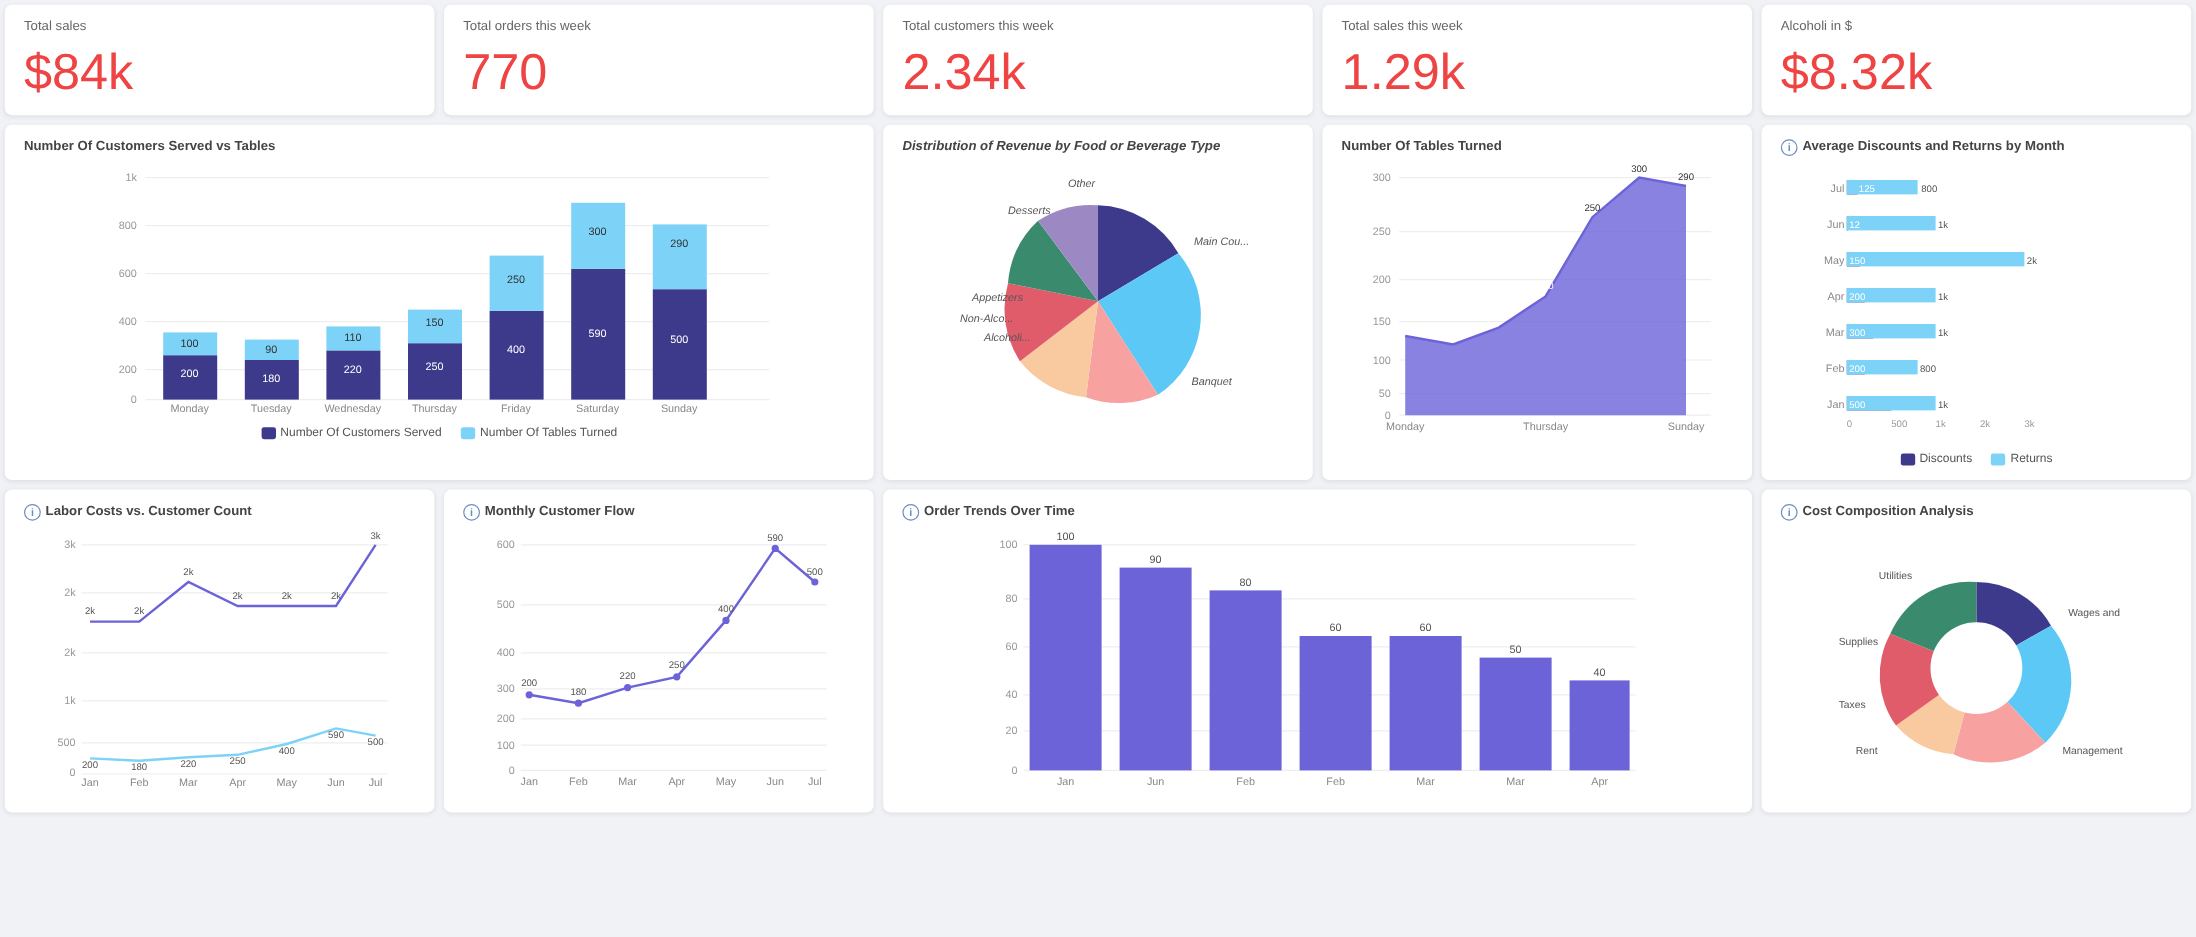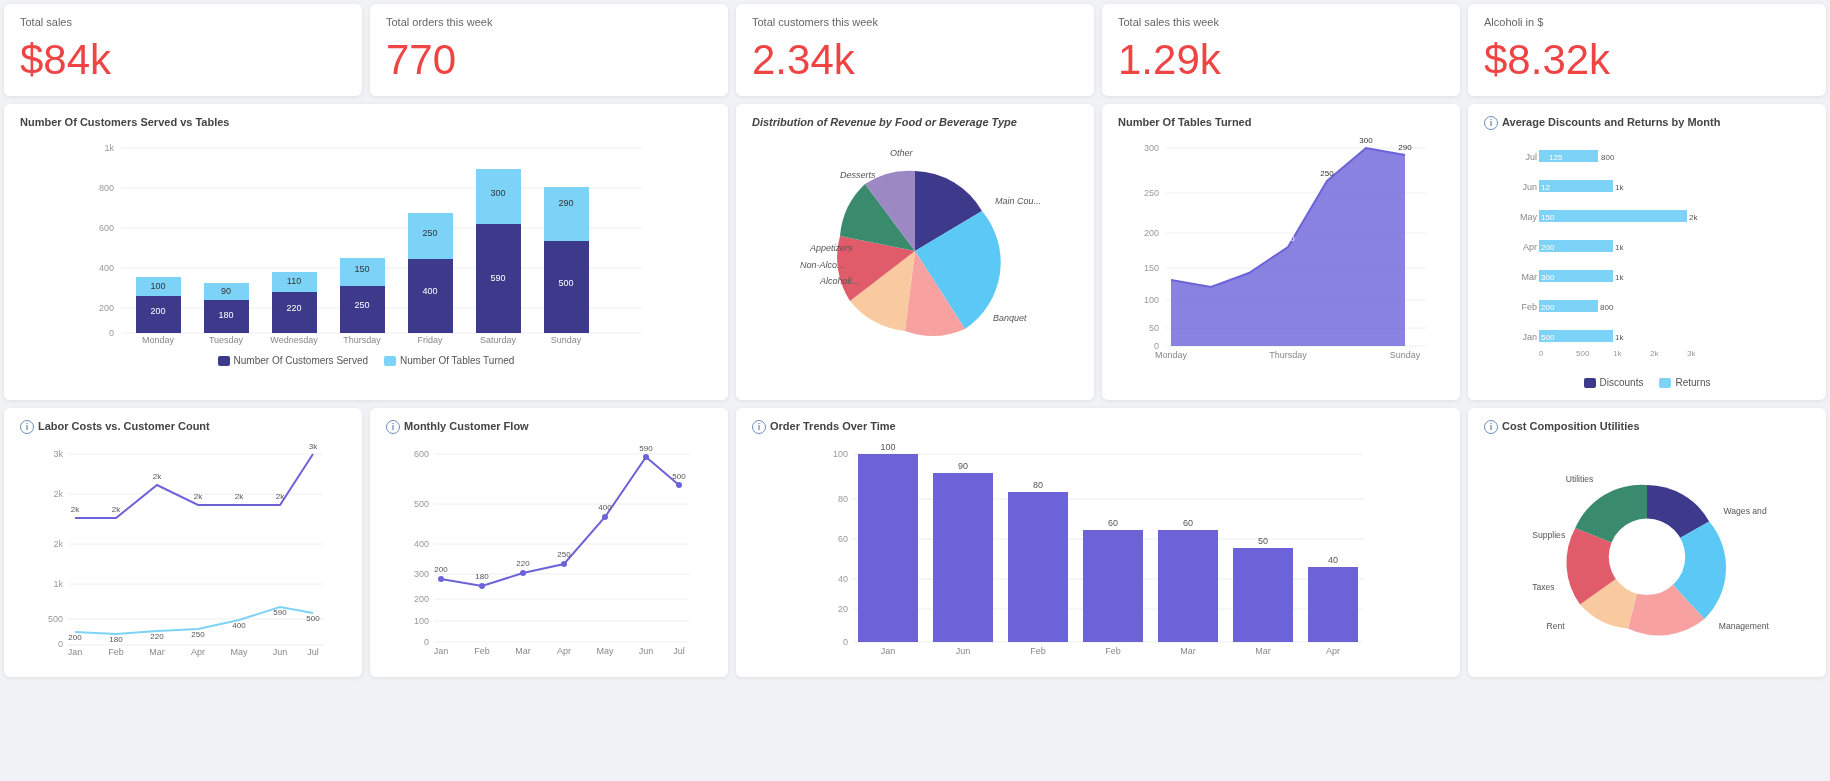--- a/index.html
+++ b/index.html
@@ -395,21 +395,21 @@
       <text x="295" y="212" font-size="9" fill="#888" text-anchor="middle">Feb</text>
       <text x="370" y="212" font-size="9" fill="#888" text-anchor="middle">Mar</text>
       <text x="445" y="212" font-size="9" fill="#888" text-anchor="middle">Mar</text>
       <text x="515" y="212" font-size="9" fill="#888" text-anchor="middle">Apr</text>
     </svg>
   </div>
 
   <div class="card chart-cost-comp">
     <div class="chart-title">
       <span class="info-icon">i</span>
-      <span>Cost Composition Utilities</span>
+      <span>Cost Composition Analysis</span>
     </div>
     <svg width="100%" height="220" viewBox="0 0 300 230">
 
       <path d="M150,120 L150,45 A75,75 0 0,1 215,83 Z" fill="#3d3a8c"></path>
 
       <path d="M150,120 L215,83 A75,75 0 0,1 210,185 Z" fill="#5bc8f5"></path>
 
       <path d="M150,120 L210,185 A75,75 0 0,1 130,195 Z" fill="#f7a1a1"></path>
 
       <path d="M150,120 L130,195 A75,75 0 0,1 80,170 Z" fill="#f9c9a0"></path>

